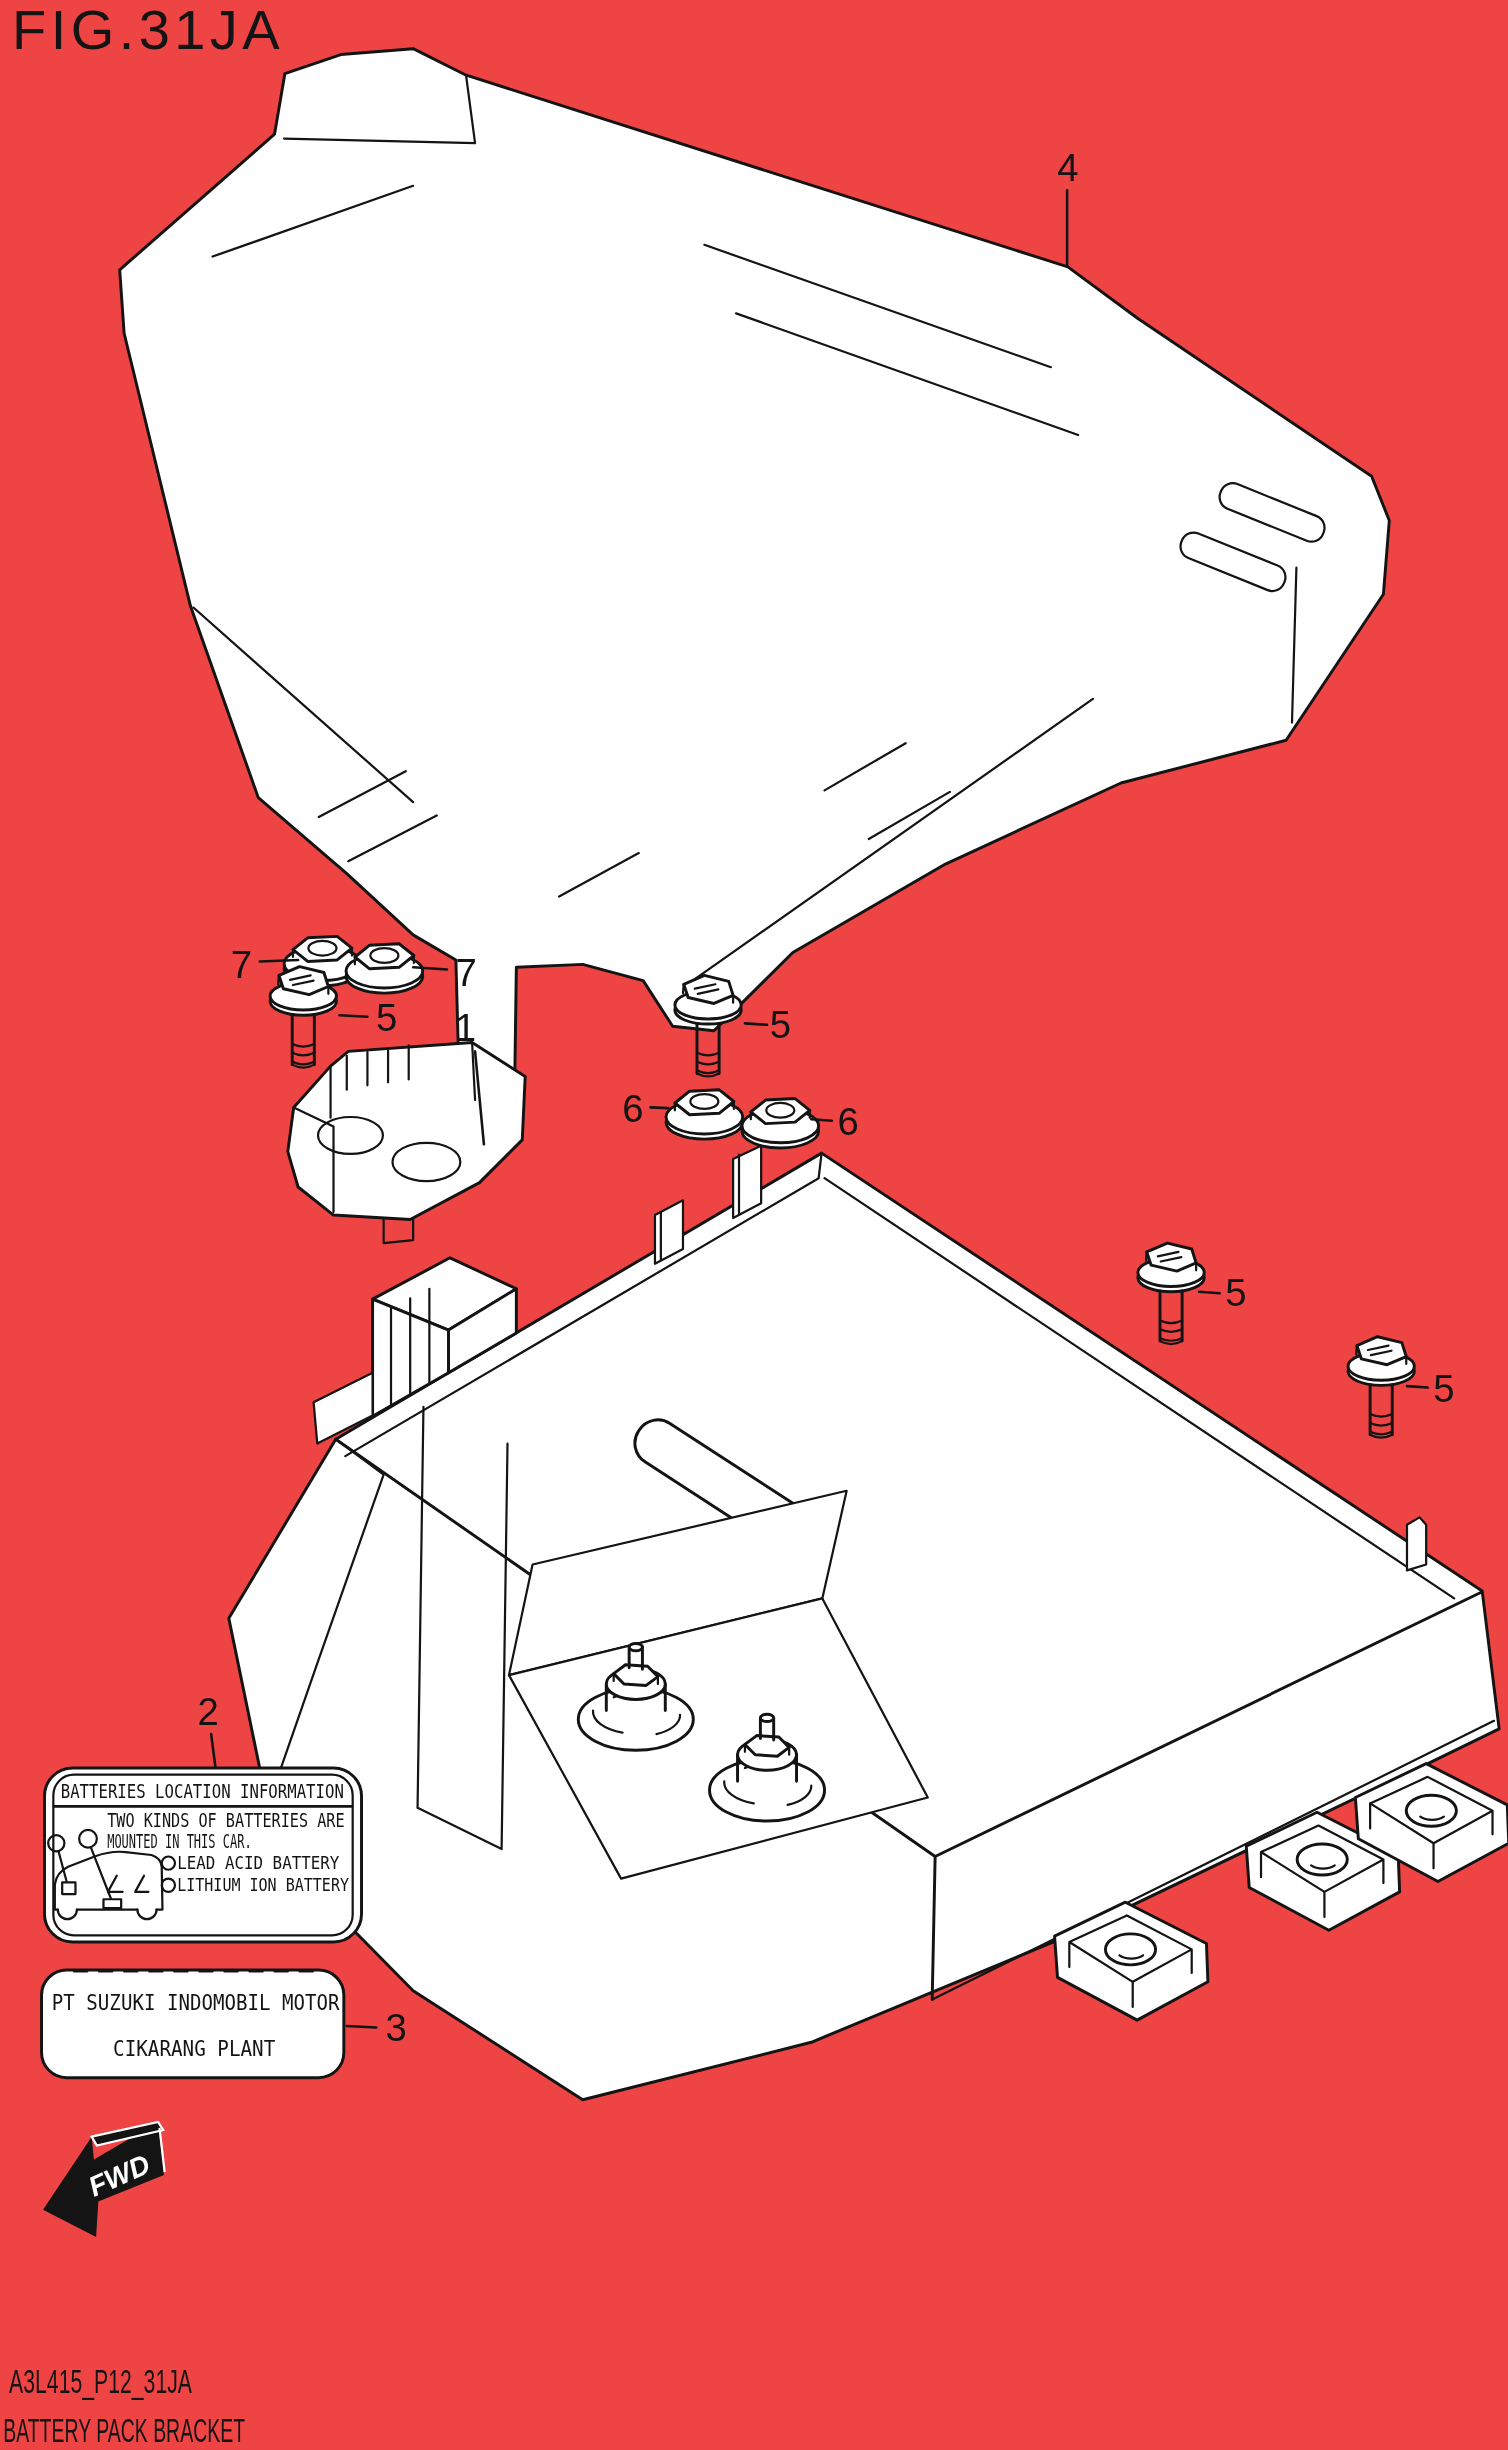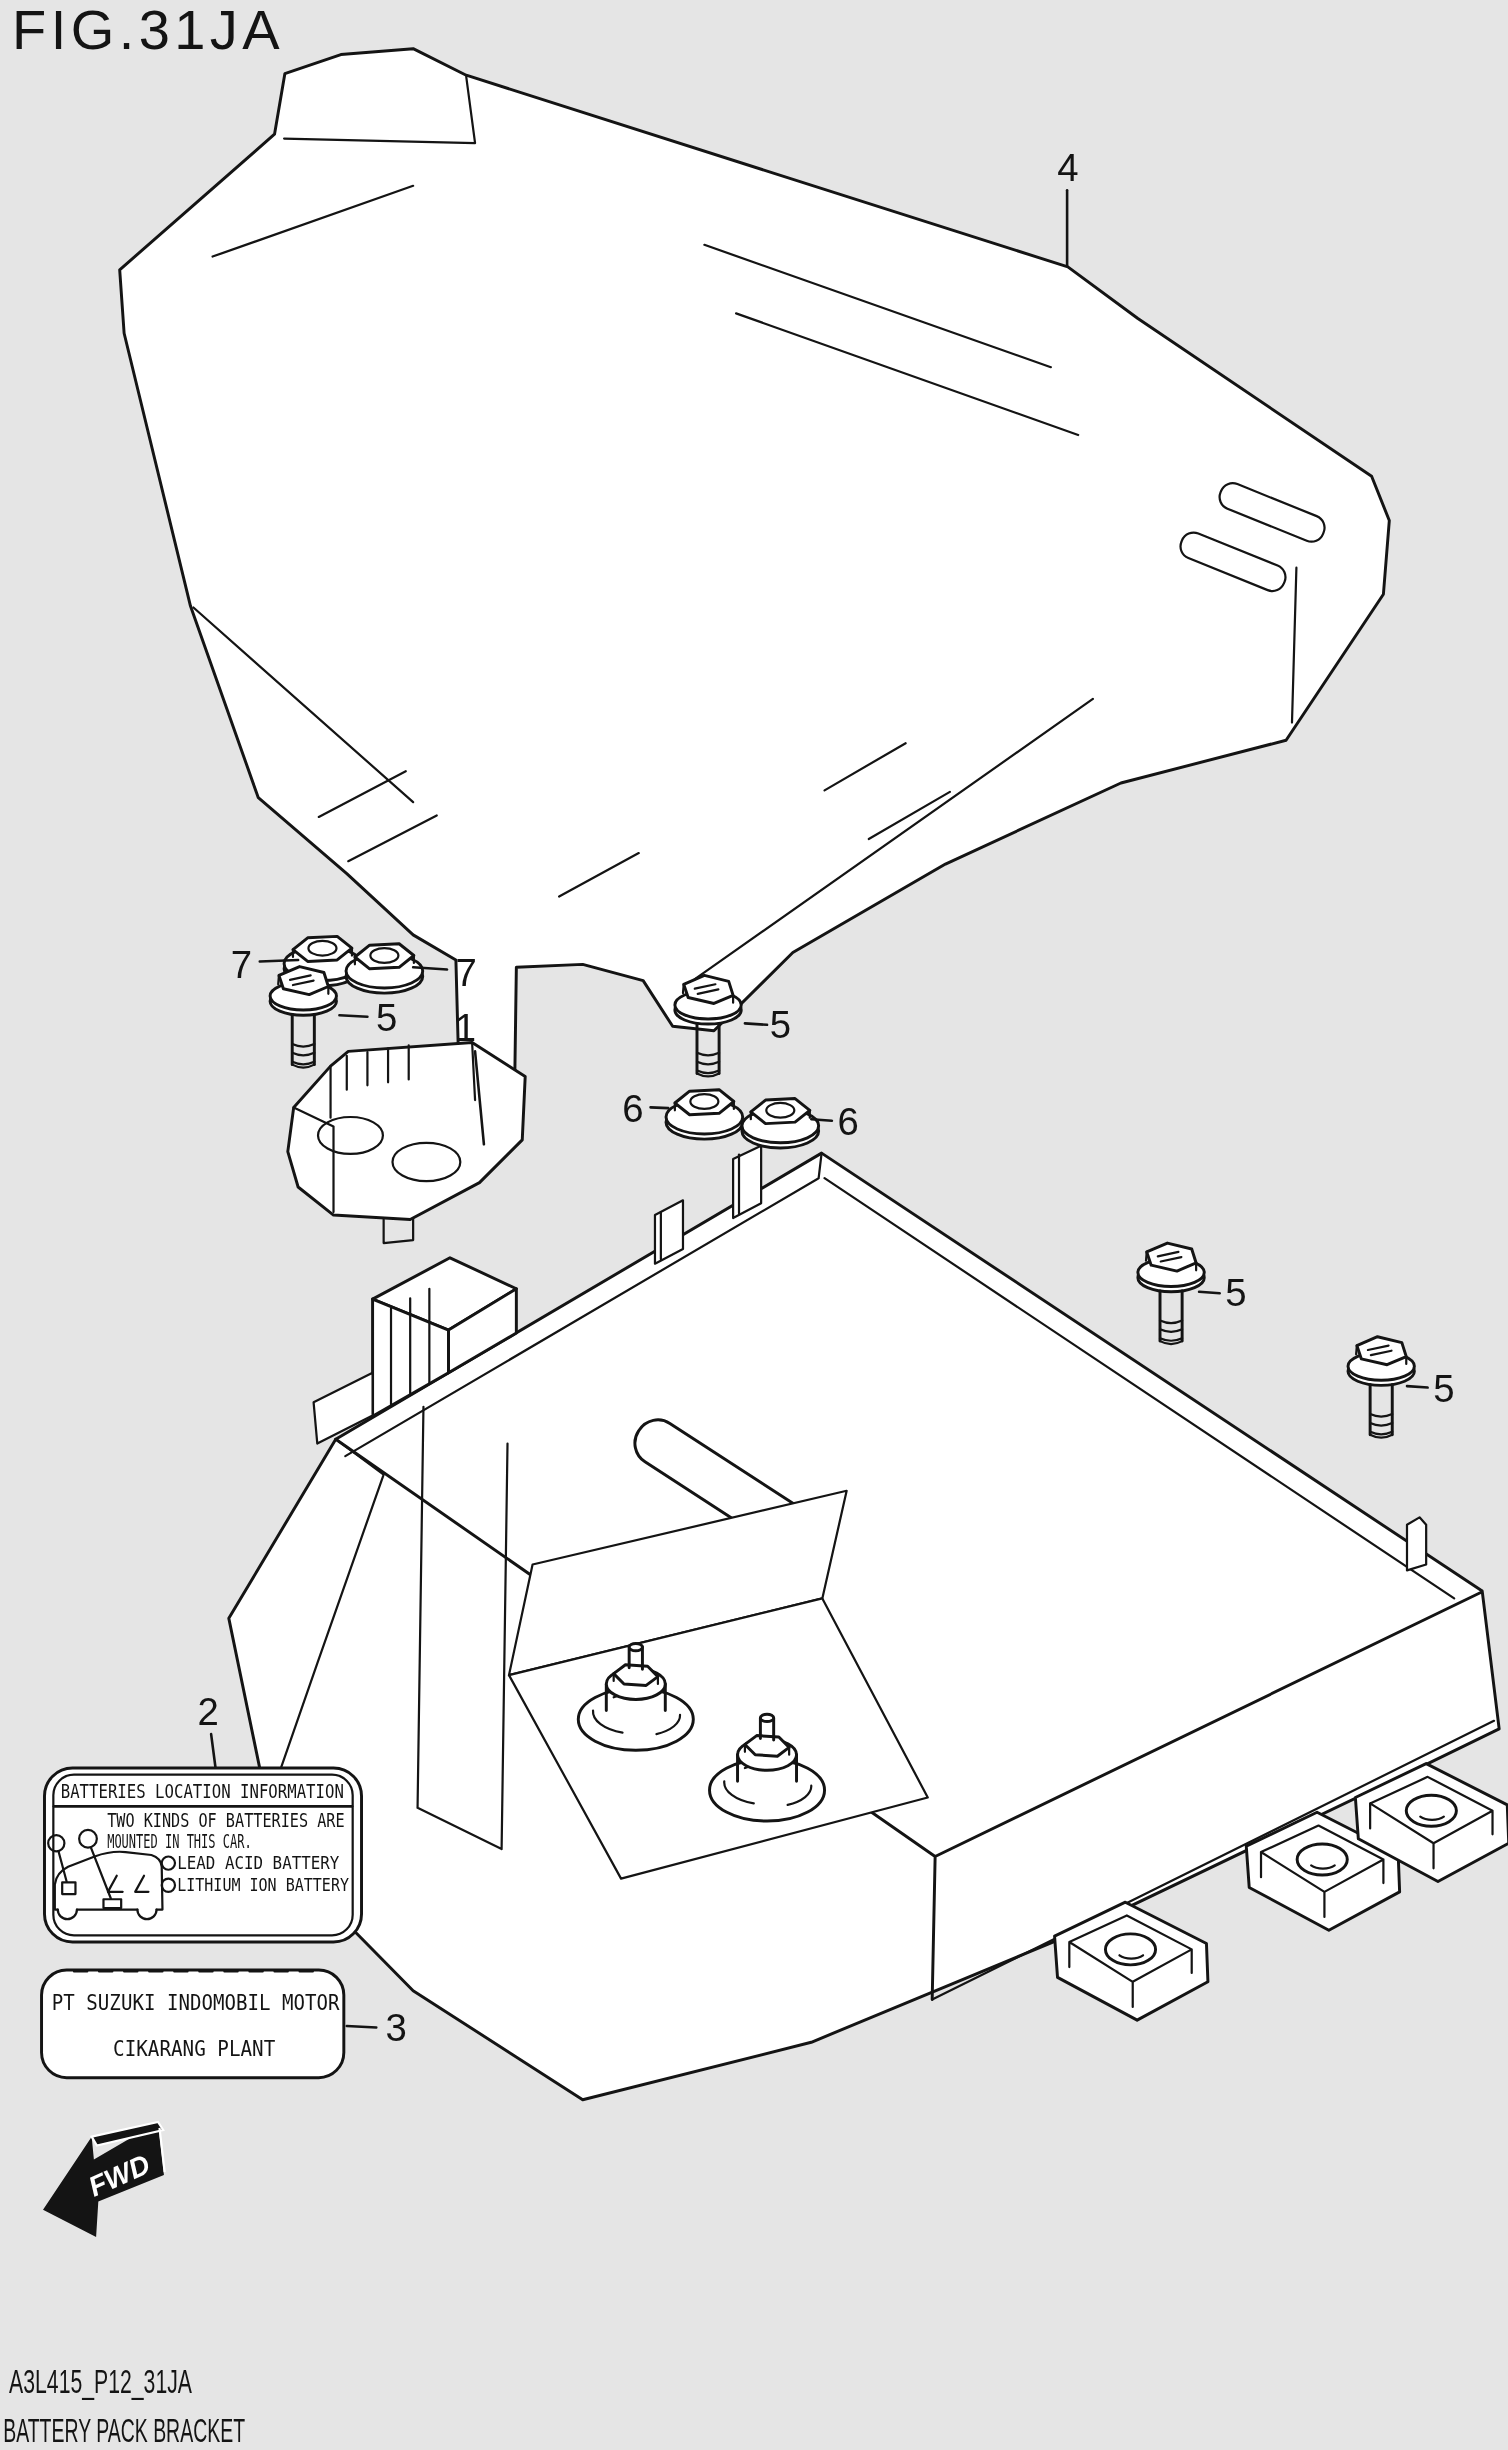--- a/index.html
+++ b/index.html
@@ -1,16 +1,16 @@
 <!DOCTYPE html>
 <html style="font-size:11.8px"><head>
 <meta charset="utf-8">
 <style>
   html,body{margin:0;padding:0;background:#ffffff;}
-  .page{width:1509px;height:2450px;position:relative;background:#e5e5e5;}
+  .page{width:1509px;height:2450px;position:relative;background:#ef4444;}
   svg{display:block}
   .ln{fill:none;stroke:#141414;stroke-width:4;stroke-linecap:round;stroke-linejoin:round}
   .lnf{fill:#ffffff;stroke:#141414;stroke-width:4;stroke-linejoin:round}
   .thin{stroke-width:3}
   .leader{fill:none;stroke:#141414;stroke-width:3.5;stroke-linecap:round}
   text{fill:#141414}
   .title-text{font:400 76px "Liberation Sans",sans-serif;letter-spacing:6px}
   .callout-num{font:400 52px "Liberation Sans",sans-serif;text-anchor:middle}
   .mono{font-family:"DejaVu Sans Mono",monospace}
   .footer-text{font-family:"Liberation Sans",sans-serif}

